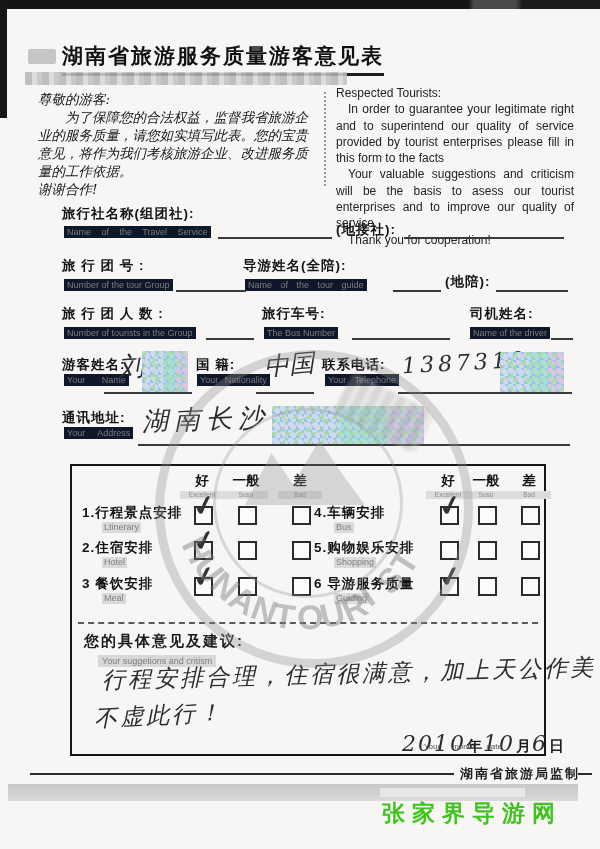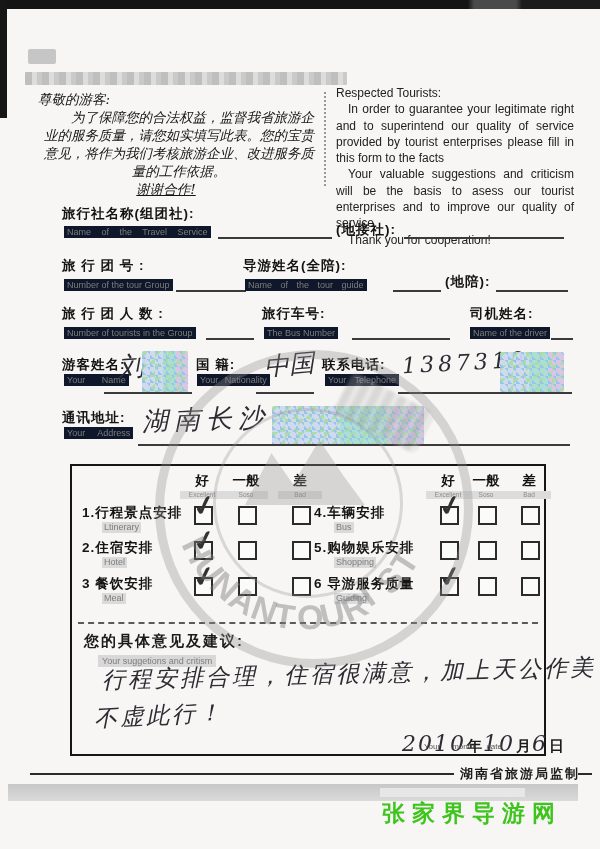--- a/index.html
+++ b/index.html
@@ -15,22 +15,22 @@
      background:repeating-linear-gradient(90deg,#b5b5b5 0 7px,#d8d8d8 7px 12px,#c2c2c2 12px 17px);}
   .grayband{left:8px;top:784px;width:570px;height:17px;
      background:linear-gradient(#c7c7c7,#dadada);}
   .grayband-light{position:absolute;left:372px;top:4px;width:145px;height:9px;background:#e9e9e9;opacity:.9;}
   
   .title{left:62px;top:42px;font-size:21px;font-weight:bold;letter-spacing:2px;color:#111;
          border-bottom:3px solid #1d1d1d;padding-bottom:3px;}
   
   .intro-cn{left:38px;top:90px;width:282px;height:108px;font-family:"DejaVu Serif",serif;
             font-style:italic;font-size:13.5px;line-height:18px;color:#151515;}
-  .intro-cn p{margin:0;text-indent:2em;text-align:center;}
-  .intro-cn .closing{text-align:center;padding-right:26px;text-indent:0;text-decoration:underline;}
+  .intro-cn p{margin:0;text-indent:2em;}
+  .intro-cn .closing{text-align:left;padding-right:26px;text-indent:0;}
   .divider{left:324px;top:92px;height:94px;border-left:2px dotted #979797;width:0;}
   .intro-en{left:336px;top:85px;width:238px;height:122px;font-size:12px;line-height:16.3px;
             text-align:justify;color:#222;}
   .intro-en p{margin:0;text-indent:1em;}
   
   .cn{font-size:13.5px;font-weight:bold;letter-spacing:1px;color:#141414;white-space:nowrap;}
   .chip{font-size:9px;color:#7d7d7d;background:#0f172a;padding:0 3px;line-height:12px;white-space:nowrap;}
   .blank{height:14px;border-bottom:2px solid #3a3a3a;}
   .hand{font-family:"DejaVu Serif",serif;font-style:italic;color:#2c2c33;white-space:nowrap;}
   .mosaic{border-radius:2px;opacity:.95;
@@ -79,20 +79,21 @@
 </style>
 </head>
 <body>
 
 <div class="page">
 
   <div class="abs topbar"></div>
   <div class="abs leftstrip"></div>
 
   <div class="abs logo-smudge"></div>
+  <div class="abs title">湖南省旅游服务质量游客意见表</div>
   <div class="abs subtitle-band"></div>
 
   <div class="abs intro-cn">
     <div>尊敬的游客:</div>
     <p>为了保障您的合法权益，监督我省旅游企业的服务质量，请您如实填写此表。您的宝贵意见，将作为我们考核旅游企业、改进服务质量的工作依据。</p>
     <div class="closing">谢谢合作!</div>
   </div>
   <div class="abs divider"></div>
 
   <div class="abs intro-en">

